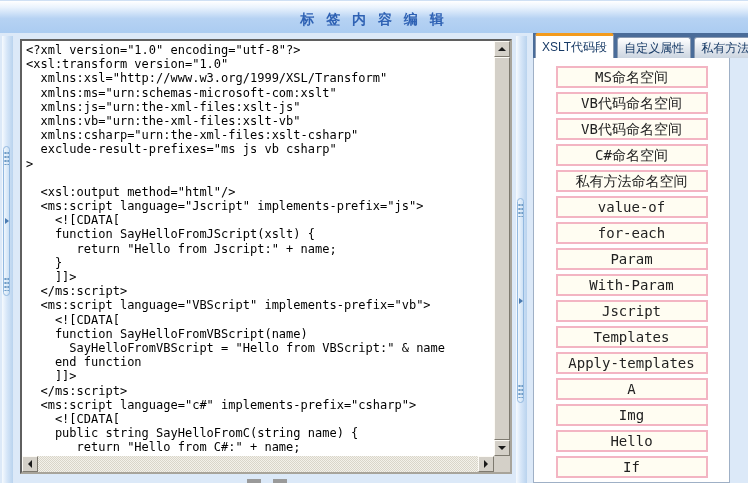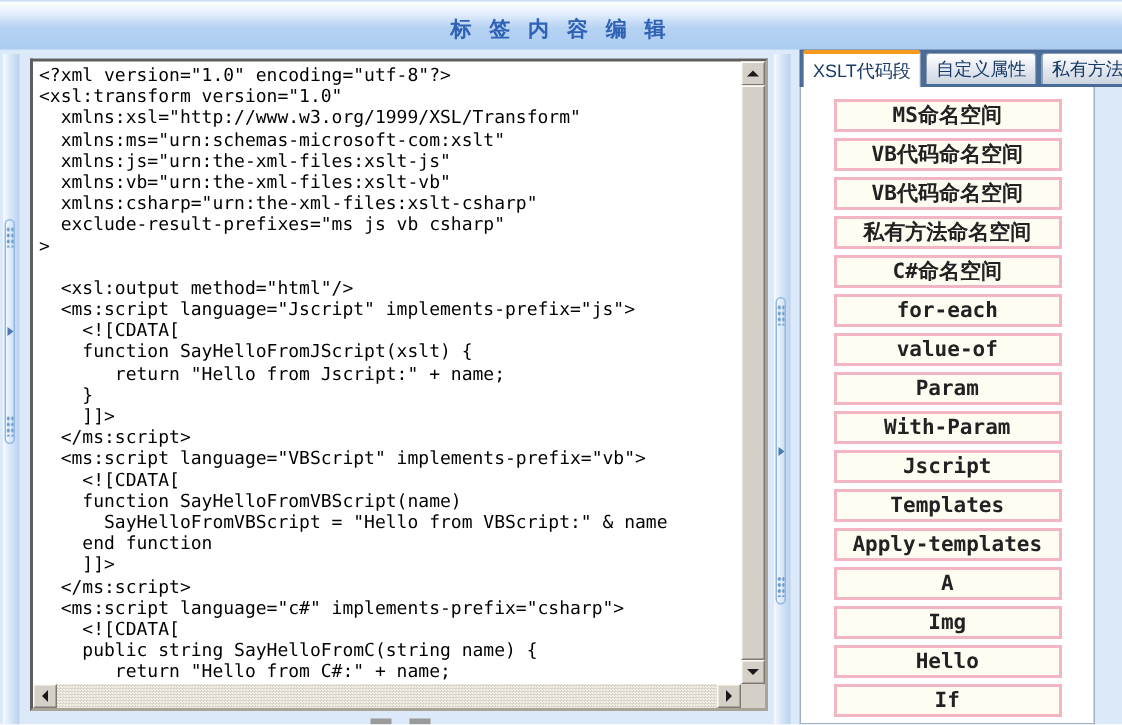--- a/index.html
+++ b/index.html
@@ -59,35 +59,35 @@
           border:1px solid;border-color:#fdfbf6 #7e7a70 #7e7a70 #fdfbf6;box-sizing:border-box;}
   .hscroll{position:absolute;left:0;right:16px;bottom:0;height:16px;}
   .hscroll .sbtn.l{position:absolute;left:0;top:0;}
   .hscroll .sbtn.r{position:absolute;right:0;top:0;}
   .htrack{position:absolute;left:16px;right:16px;top:0;bottom:0;}
   .scorner{position:absolute;right:0;bottom:0;width:16px;height:16px;background:var(--scrollbar_face,#d4d0c8);}
 
   
   .tabstrip{position:absolute;left:533px;top:33px;width:215px;height:25px;
             background:var(--tabstrip_blue,#4a6c99);
-            display:flex;align-items:center;gap:3px;padding-left:2px;
+            display:flex;align-items:flex-end;gap:3px;padding-left:2px;
             overflow:hidden;box-sizing:border-box;}
   .tab{height:21px;padding:0 6px;display:flex;align-items:center;white-space:nowrap;
        font-size:12px;color:#173a66;border:1px solid #8b9cb4;border-bottom:none;
        border-radius:3px 3px 0 0;box-sizing:border-box;cursor:pointer;
        background:linear-gradient(#ffffff,#e2e7ee 55%,#ccd5e0);}
   .tab.active{height:25px;background:#fff;
               border-top:3px solid var(--accent_orange,#f39b1d);}
   .panelbody{position:absolute;left:533px;top:58px;width:197px;height:425px;box-sizing:border-box;
              background:#fff;border:1px solid #9fb0c6;border-top:none;}
   .btnlist{padding-top:8px;}
   .snip{display:block;width:152px;height:22px;margin:0 auto 4px;box-sizing:border-box;
         background:var(--button_bg,#fffdf2);border:2px solid var(--pink_border,#f3b5c3);
         font-family:"DejaVu Sans Mono","DejaVu Sans",monospace;font-size:14px;line-height:17px;
-        color:#222;padding:0;cursor:pointer;font-weight:bold;}
+        color:#222;padding:0;cursor:pointer;}
 
   
   .sliver{position:absolute;top:479px;height:4px;width:14px;background:#9a9a9a;}
   .sliver.s1{left:247px;}
   .sliver.s2{left:273px;}
 </style>
 </head>
 <body>
 
 <div class="page">
@@ -180,24 +180,24 @@
     <div class="tab">
       <span>私有方法段</span>
     </div>
   </div>
 
   <div class="panelbody">
     <div class="btnlist">
         <button class="snip">MS命名空间</button>
         <button class="snip">VB代码命名空间</button>
         <button class="snip">VB代码命名空间</button>
+        <button class="snip">C#命名空间</button>
         <button class="snip">私有方法命名空间</button>
-        <button class="snip">C#命名空间</button>
+        <button class="snip">value-of</button>
         <button class="snip">for-each</button>
-        <button class="snip">value-of</button>
         <button class="snip">Param</button>
         <button class="snip">With-Param</button>
         <button class="snip">Jscript</button>
         <button class="snip">Templates</button>
         <button class="snip">Apply-templates</button>
         <button class="snip">A</button>
         <button class="snip">Img</button>
         <button class="snip">Hello</button>
         <button class="snip">If</button>
       </div>

